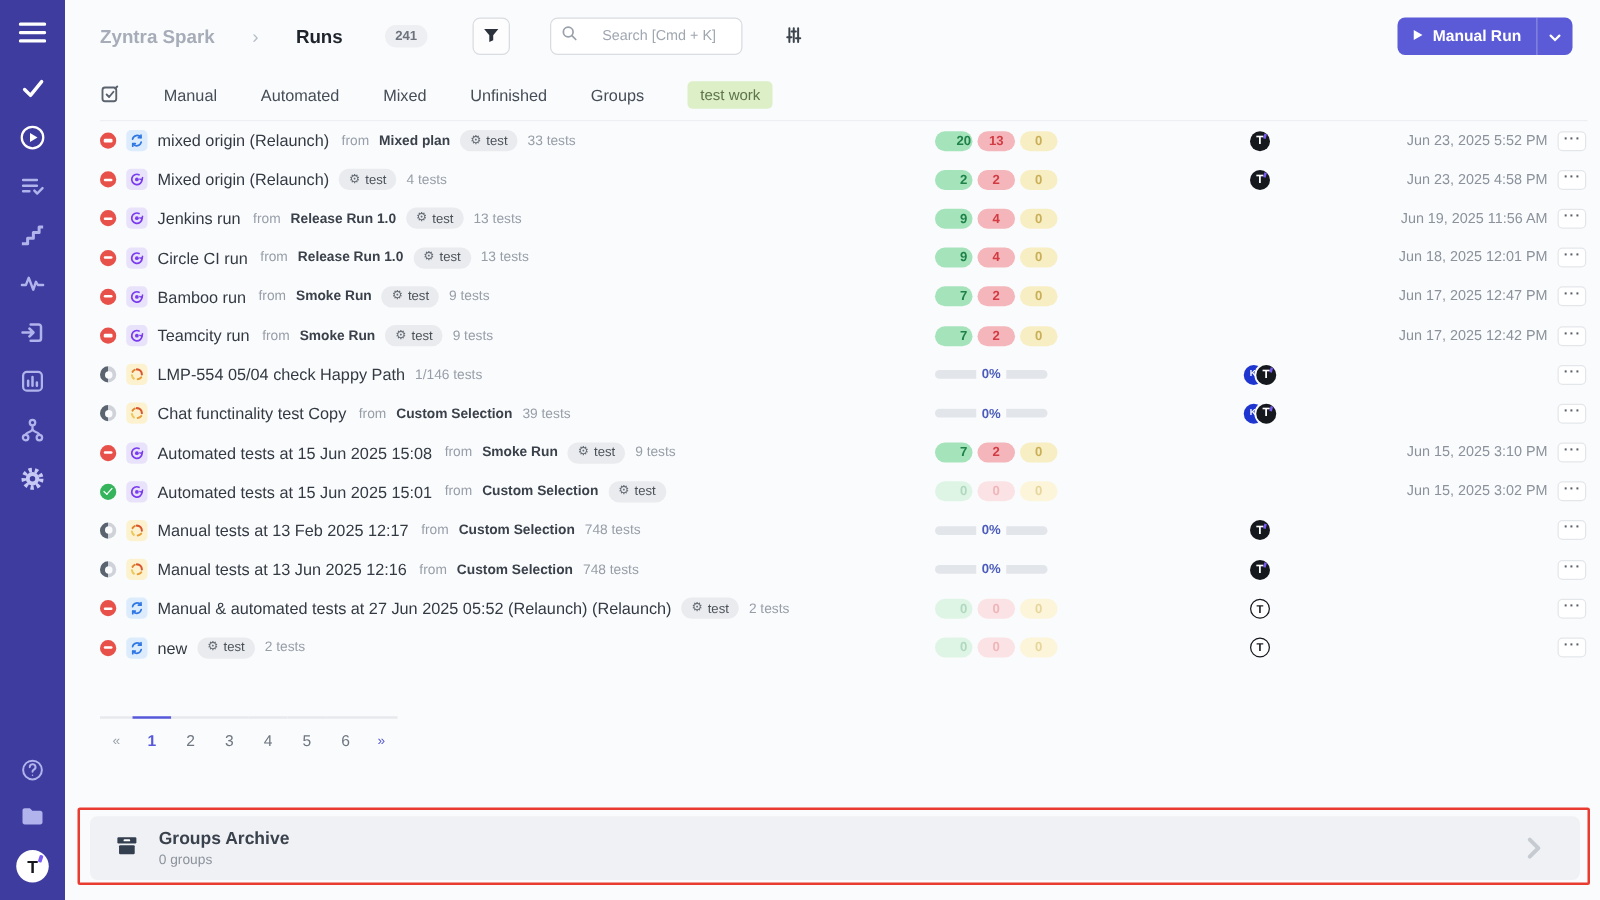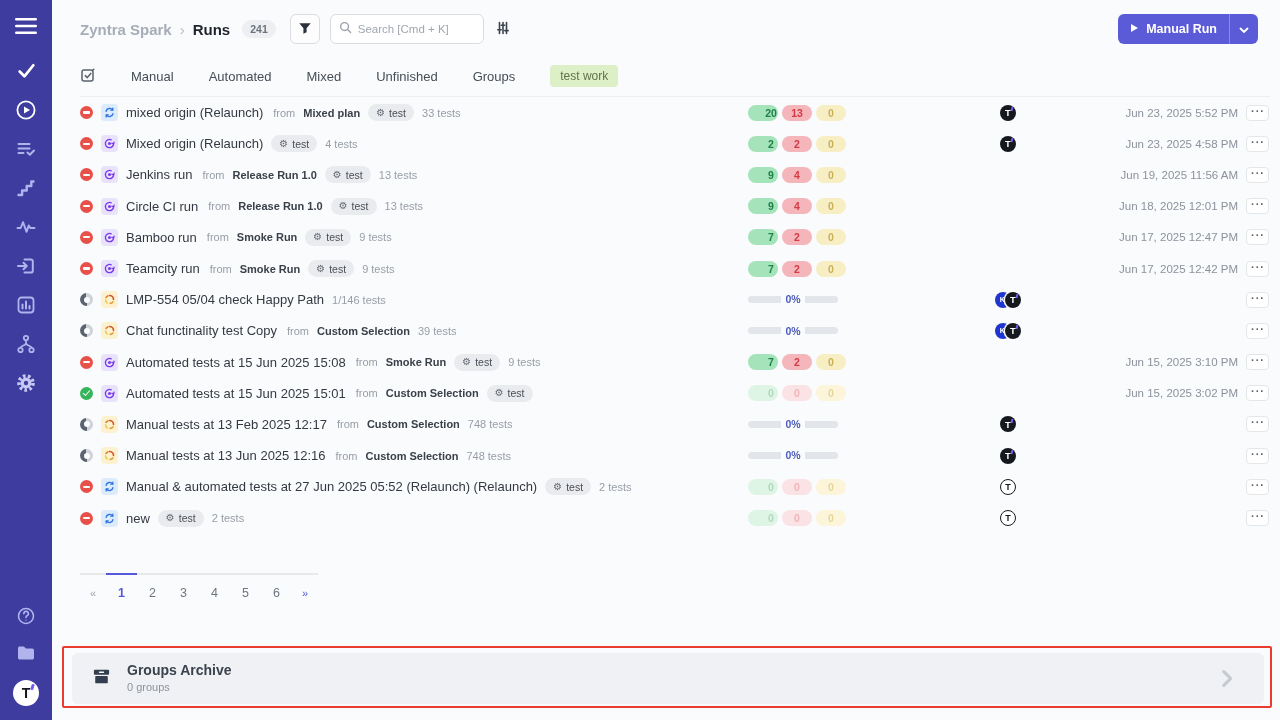--- a/index.html
+++ b/index.html
@@ -12,28 +12,28 @@
   
   .sidebar { width:52px; flex-shrink:0; background:#3e3c9e; display:flex; flex-direction:column; align-items:center; padding:16px 0 14px; }
   .sb-btn { background:none; border:none; height:22px; display:flex; align-items:center; justify-content:center; padding:0; }
   .sb-nav { display:flex; flex-direction:column; gap:17px; margin-top:23px; align-items:center; }
   .sb-bottom { margin-top:auto; display:flex; flex-direction:column; gap:15px; align-items:center; }
   .ws-avatar { position:relative; width:26px; height:26px; border-radius:50%; background:#fff; color:#15181d; font-weight:800; font-size:14px; display:flex; align-items:center; justify-content:center; border:none; }
   .ws-avatar::after { content:""; position:absolute; right:5px; top:4px; width:3px; height:6px; background:#7a5cf5; transform:rotate(18deg); border-radius:1px; }
 
   
   main { flex:1; display:flex; flex-direction:column; position:relative; min-width:0; }
-  .topbar { height:58px; display:flex; align-items:center; padding:0 22px 0 28px; flex-shrink:0; }
+  .topbar { height:58px; display:flex; align-items:center; padding:0 22px 0 28px; flex-shrink:0;gap:22px; }
   .crumb-project { font-size:15px; font-weight:700; color:#a6adb8; }
   .crumb-sep { color:#b6bdc6; margin:0 8px; font-size:15px; }
   .crumb-page { font-size:15px; font-weight:700; color:#1f242c; }
   .count-badge { background:#edeff2; color:#6c737d; font-size:10.5px; font-weight:700; border-radius:9px; padding:3px 8px; margin-left:12px; }
   .filter-btn { margin-left:14px; width:30px; height:30px; border:1px solid #d9dce1; border-radius:6px; background:#fdfdfe; display:flex; align-items:center; justify-content:center; }
   .search { margin-left:10px; width:154px; height:30px; border:1px solid #d9dce1; border-radius:6px; background:#fff; display:flex; align-items:center; padding:0 8px; gap:6px; }
-  .search input { border:none; outline:none; width:100%; font-size:11.5px; color:#454c55; background:transparent; }
+  .search input { border:none; outline:none; width:100%; font-size:11.5px; color:#454c55; background:transparent;margin-left:14px; }
   .search input::placeholder { color:#a0a7b1; }
   .sliders-btn { margin-left:11px; background:none; border:none; display:flex; align-items:center; }
   .topbar-right { margin-left:auto; display:flex; gap:8px; align-items:flex-end; }
   .btn-primary { height:30px; background:#5b5ad7; border:none; border-radius:6px; color:#fff; display:flex; align-items:stretch; font-size:12.5px; font-weight:700; padding:0; overflow:hidden; }
   .mr-main { display:flex; align-items:center; gap:7px; padding:0 12px; }
   .mr-divider { width:1px; background:rgba(255,255,255,.3); }
   .mr-caret { display:flex; align-items:center; padding:0 9px; }
   .btn-outline { height:30px; background:#fff; border:1px solid #c9cbf0; border-radius:6px; color:#2e3150; font-size:12.5px; font-weight:700; display:flex; align-items:center; gap:7px; padding:0 12px; }
 
   

